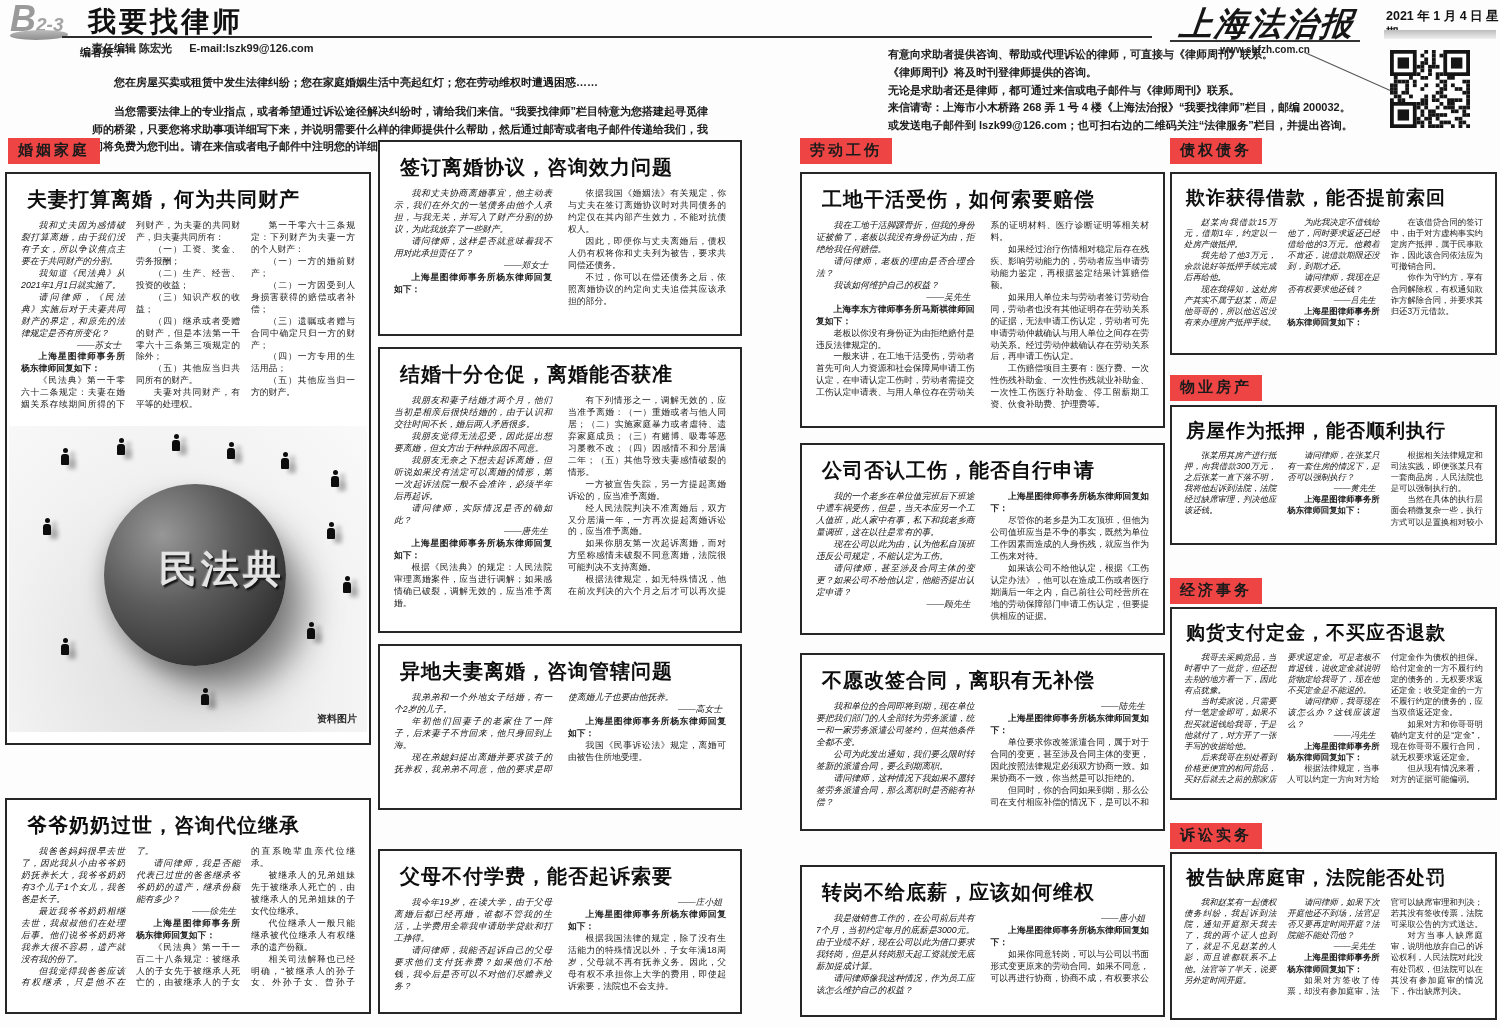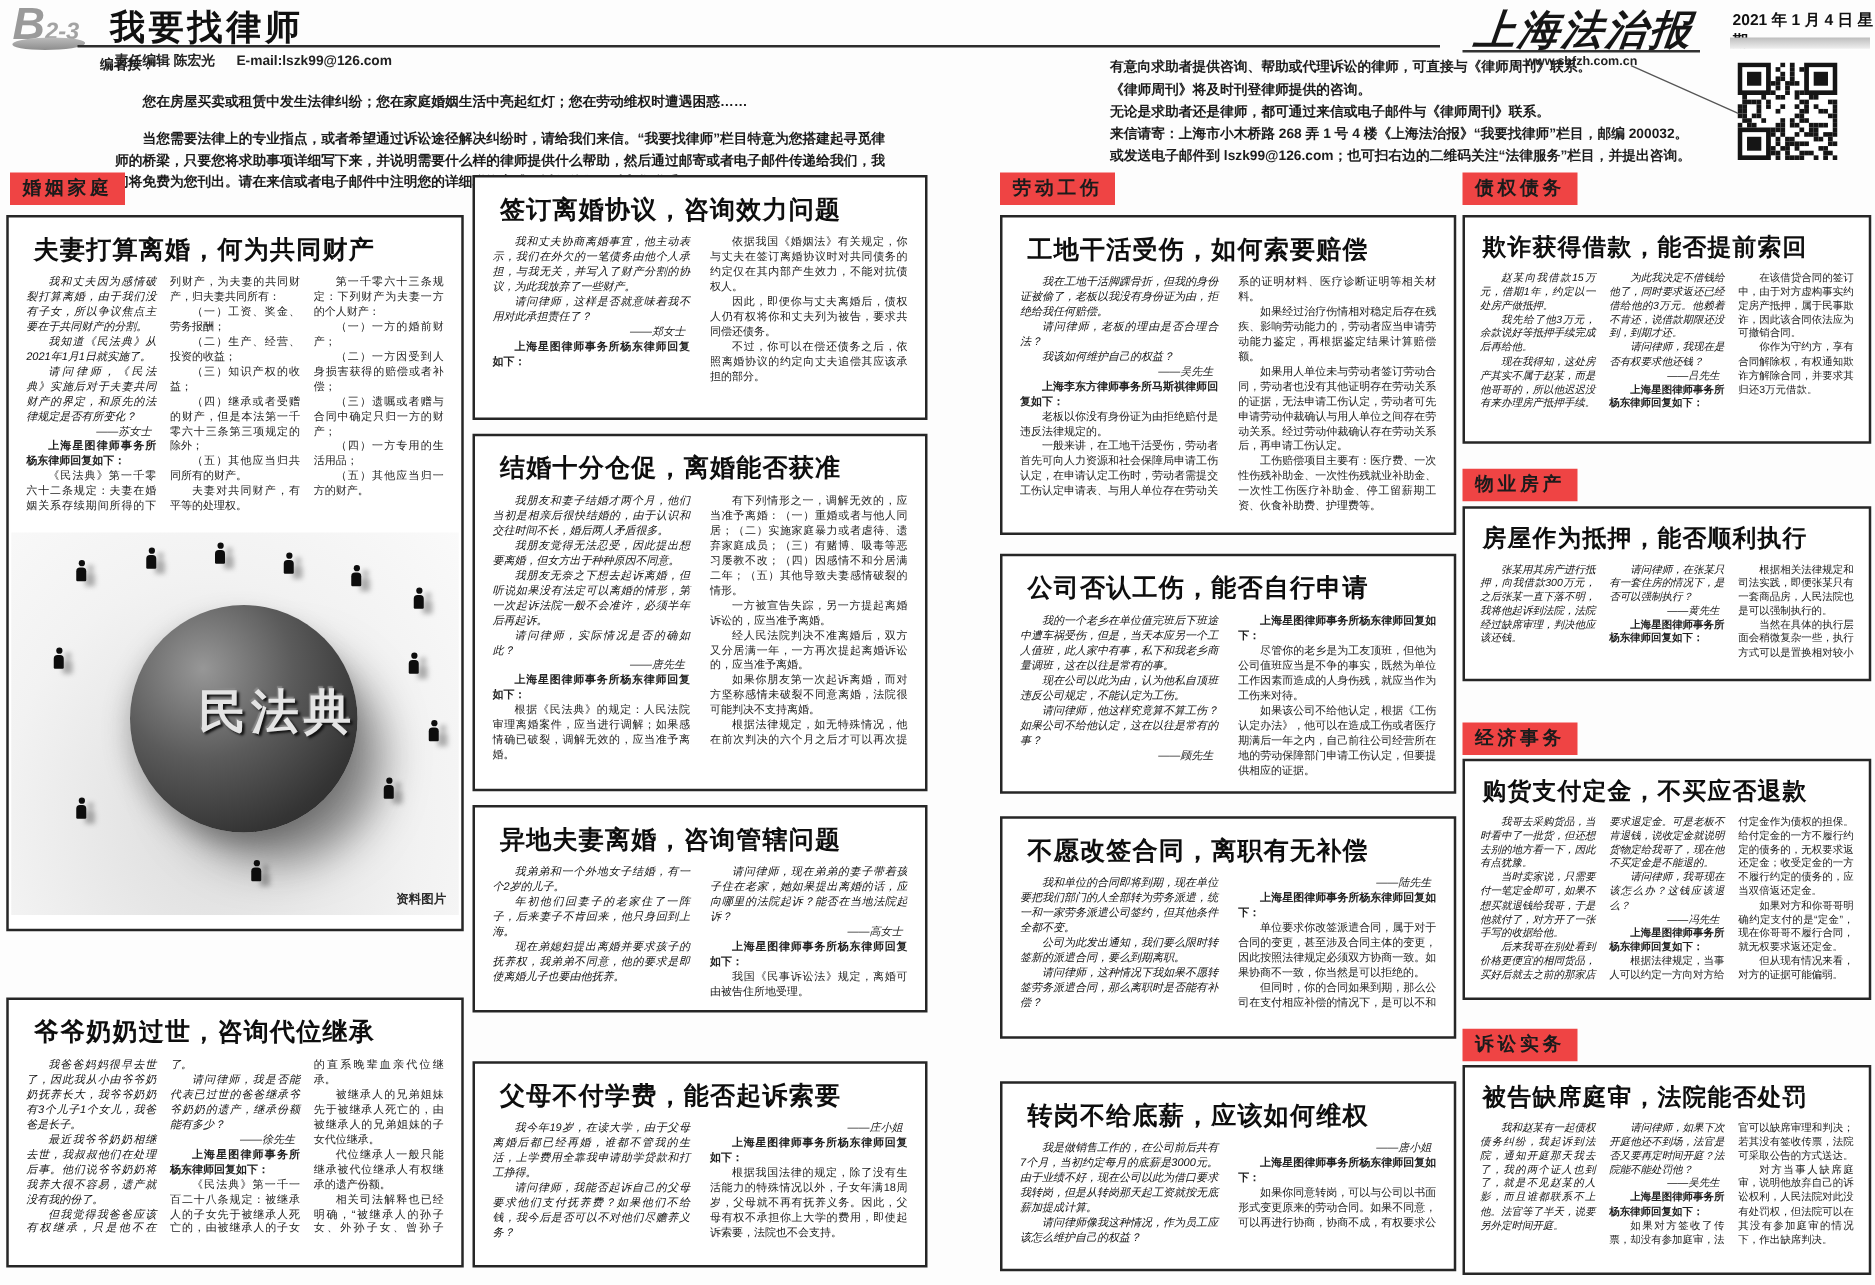--- a/index.html
+++ b/index.html
@@ -327,21 +327,20 @@
       <p class="ans">如果你朋友第一次起诉离婚，而对方坚称感情未破裂不同意离婚，法院很可能判决不支持离婚。</p>
       <p class="ans">根据法律规定，如无特殊情况，他在前次判决的六个月之后才可以再次提起离婚之诉，而另一方则不受此时限约束。</p>
     </div>
 </div>
 <div class="box" style="left:378px;top:644px;width:364px;height:166px;">
   <h2>异地夫妻离婚，咨询管辖问题</h2>
   <div class="body cols2" style="height:108px;">
       <p class="q">我弟弟和一个外地女子结婚，有一个2岁的儿子。</p>
       <p class="q">年初他们回妻子的老家住了一阵子，后来妻子不肯回来，他只身回到上海。</p>
       <p class="q">现在弟媳妇提出离婚并要求孩子的抚养权，我弟弟不同意，他的要求是即使离婚儿子也要由他抚养。</p>
-      <p class="q">请问律师，现在弟弟的妻子带着孩子住在老家，她如果提出离婚的话，应向哪里的法院起诉？能否在当地法院起诉？</p>
       <p class="sig">——高女士</p>
       <p class="firm">上海星图律师事务所杨东律师回复如下：</p>
       <p class="ans">我国《民事诉讼法》规定，离婚可由被告住所地受理。</p>
     </div>
 </div>
 <div class="box" style="left:378px;top:849px;width:364px;height:165px;">
   <h2>父母不付学费，能否起诉索要</h2>
   <div class="body cols2" style="height:106px;">
       <p class="q">我今年19岁，在读大学，由于父母离婚后都已经再婚，谁都不管我的生活，上学费用全靠我申请助学贷款和打工挣得。</p>
       <p class="q">请问律师，我能否起诉自己的父母要求他们支付抚养费？如果他们不给钱，我今后是否可以不对他们尽赡养义务？</p>
@@ -366,21 +365,21 @@
       <p class="ans">如果经过治疗伤情相对稳定后存在残疾、影响劳动能力的，劳动者应当申请劳动能力鉴定，再根据鉴定结果计算赔偿额。</p>
       <p class="ans">如果用人单位未与劳动者签订劳动合同，劳动者也没有其他证明存在劳动关系的证据，无法申请工伤认定，劳动者可先申请劳动仲裁确认与用人单位之间存在劳动关系。经过劳动仲裁确认存在劳动关系后，再申请工伤认定。</p>
       <p class="ans">工伤赔偿项目主要有：医疗费、一次性伤残补助金、一次性伤残就业补助金、一次性工伤医疗补助金、停工留薪期工资、伙食补助费、护理费等。</p>
     </div>
 </div>
 <div class="box" style="left:800px;top:443px;width:365px;height:192px;">
   <h2>公司否认工伤，能否自行申请</h2>
   <div class="body cols2" style="height:132px;">
       <p class="q">我的一个老乡在单位值完班后下班途中遭车祸受伤，但是，当天本应另一个工人值班，此人家中有事，私下和我老乡商量调班，这在以往是常有的事。</p>
       <p class="q">现在公司以此为由，认为他私自顶班违反公司规定，不能认定为工伤。</p>
-      <p class="q">请问律师，他这样究竟算不算工伤？如果公司不给他认定，这在以往是常有的事？</p>
+      <p class="q">请问律师，甚至涉及合同主体的变更？如果公司不给他认定，他能否提出认定申请？</p>
       <p class="sig">——顾先生</p>
       <p class="firm">上海星图律师事务所杨东律师回复如下：</p>
       <p class="ans">尽管你的老乡是为工友顶班，但他为公司值班应当是不争的事实，既然为单位工作因素而造成的人身伤残，就应当作为工伤来对待。</p>
       <p class="ans">如果该公司不给他认定，根据《工伤认定办法》，他可以在造成工伤或者医疗期满后一年之内，自己前往公司经营所在地的劳动保障部门申请工伤认定，但要提供相应的证据。</p>
     </div>
 </div>
 <div class="box" style="left:800px;top:653px;width:365px;height:178px;">
   <h2>不愿改签合同，离职有无补偿</h2>
   <div class="body cols2" style="height:118px;">
       <p class="q">我和单位的合同即将到期，现在单位要把我们部门的人全部转为劳务派遣，统一和一家劳务派遣公司签约，但其他条件全都不变。</p>

